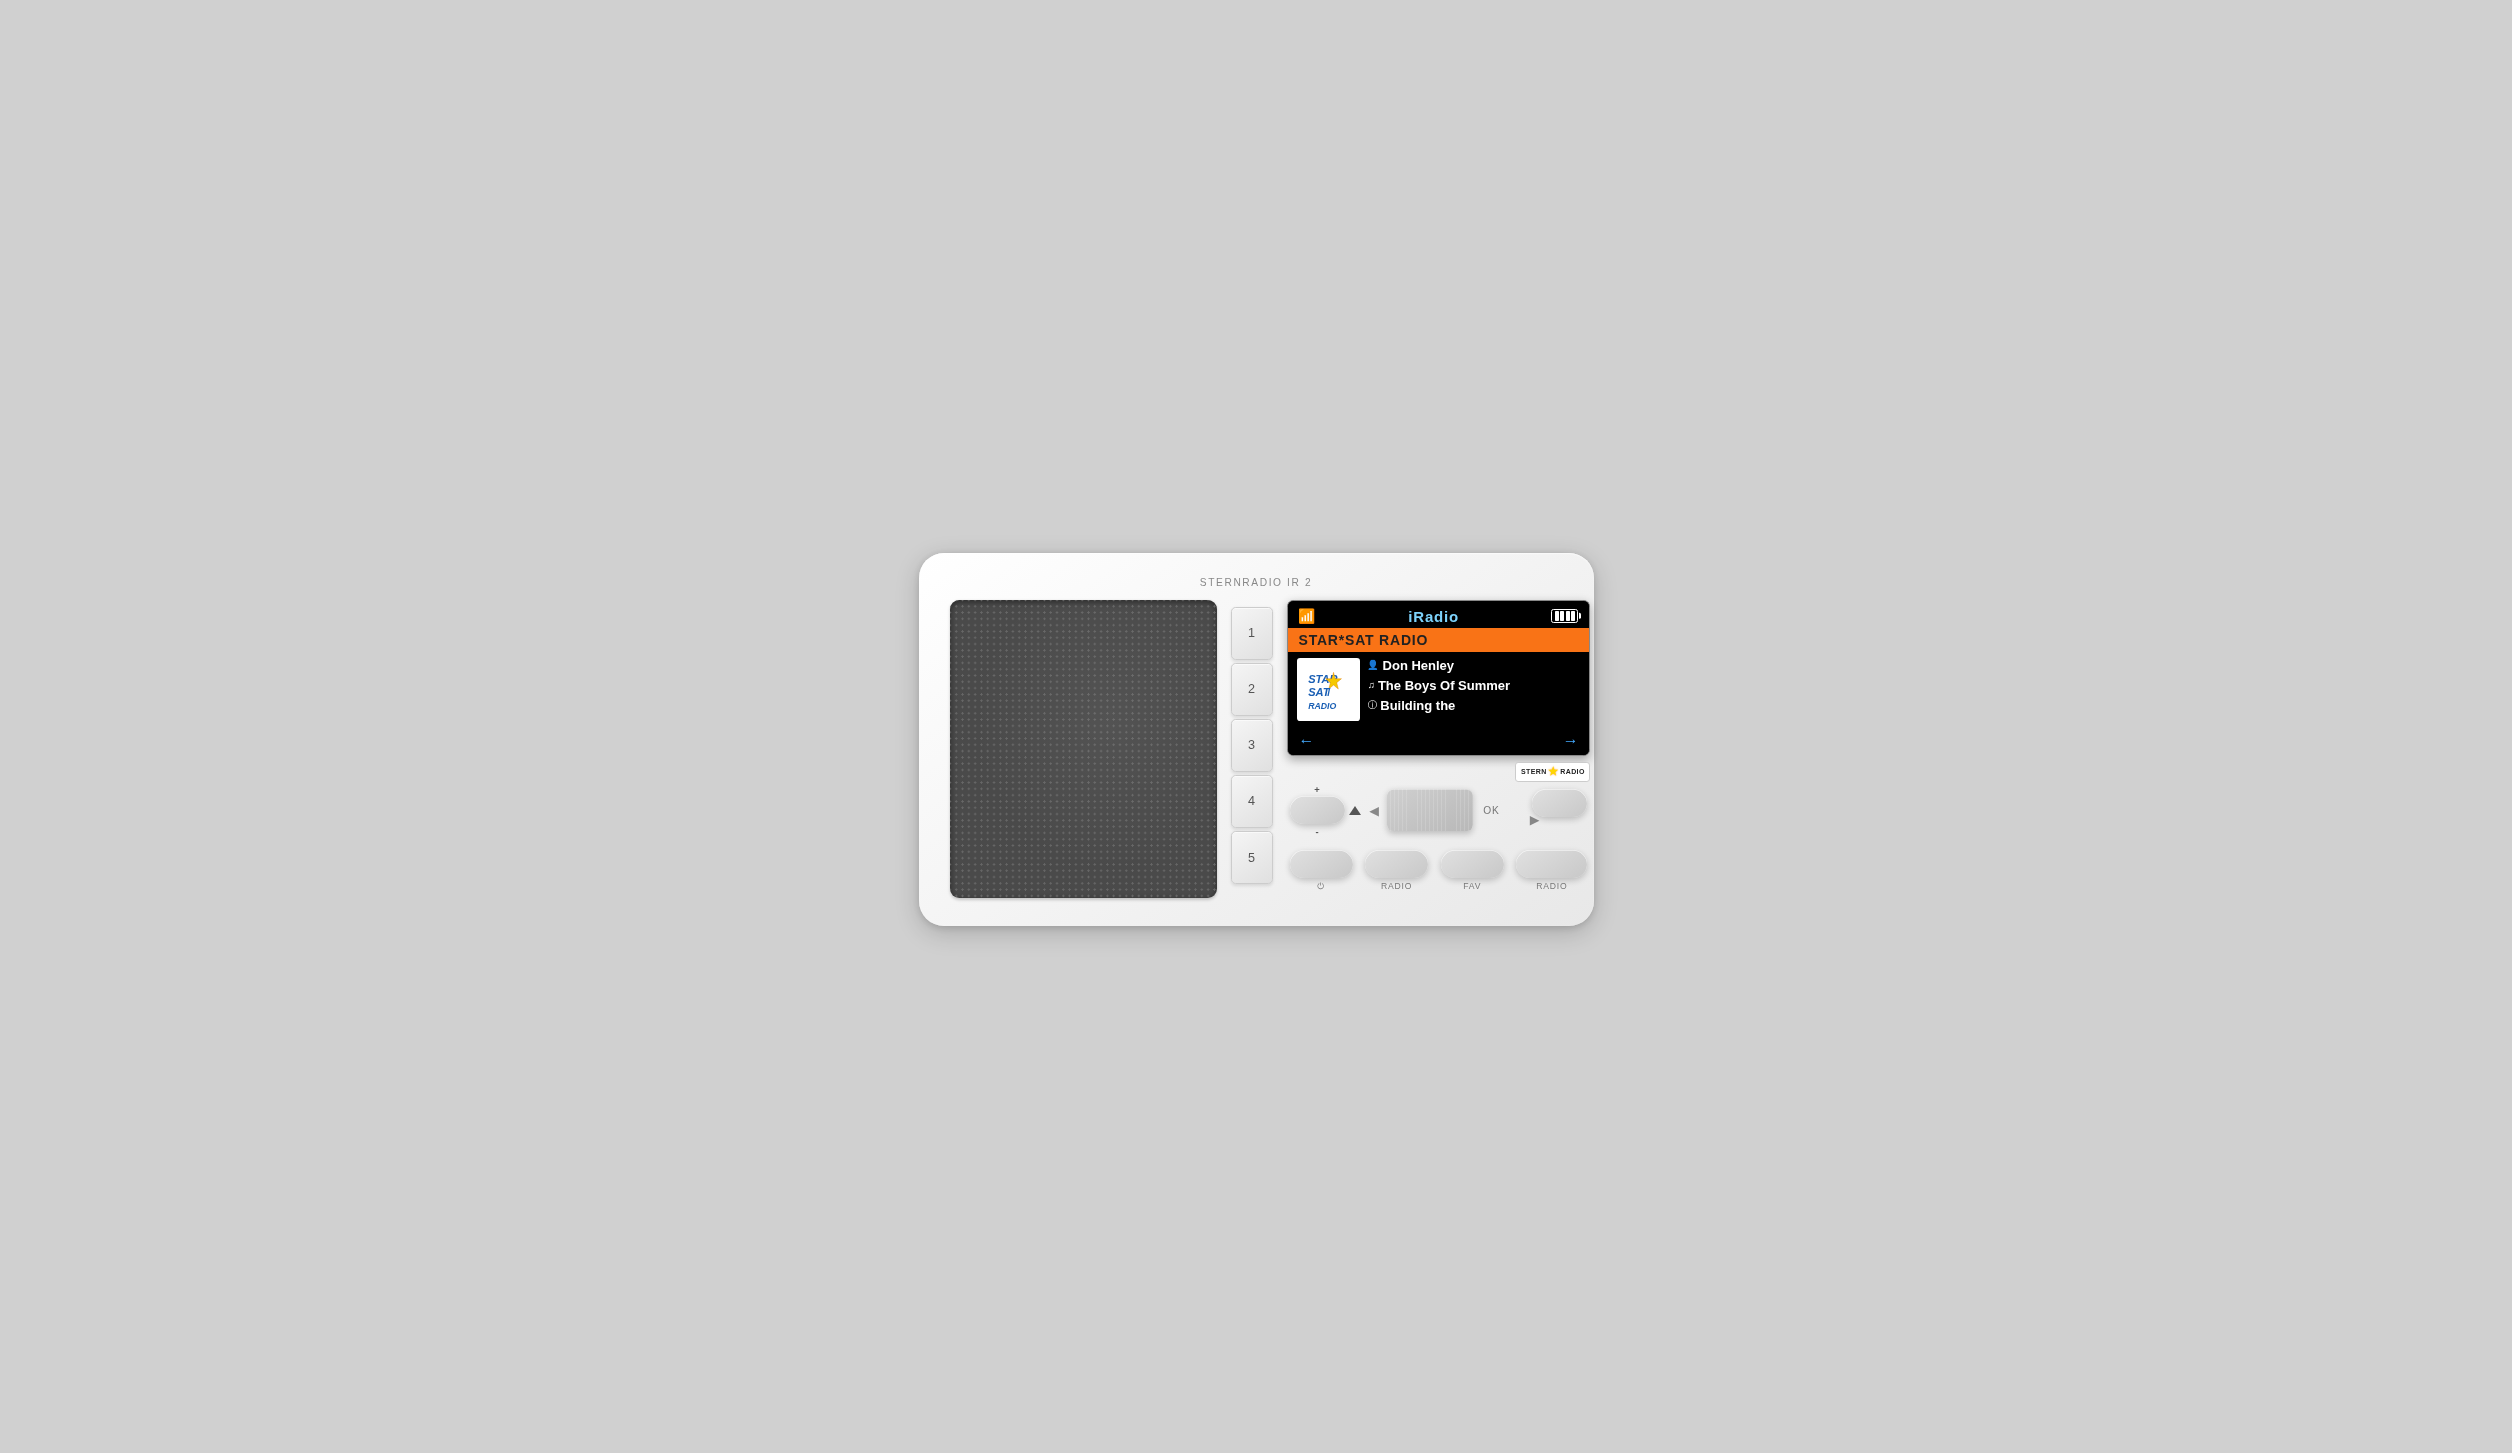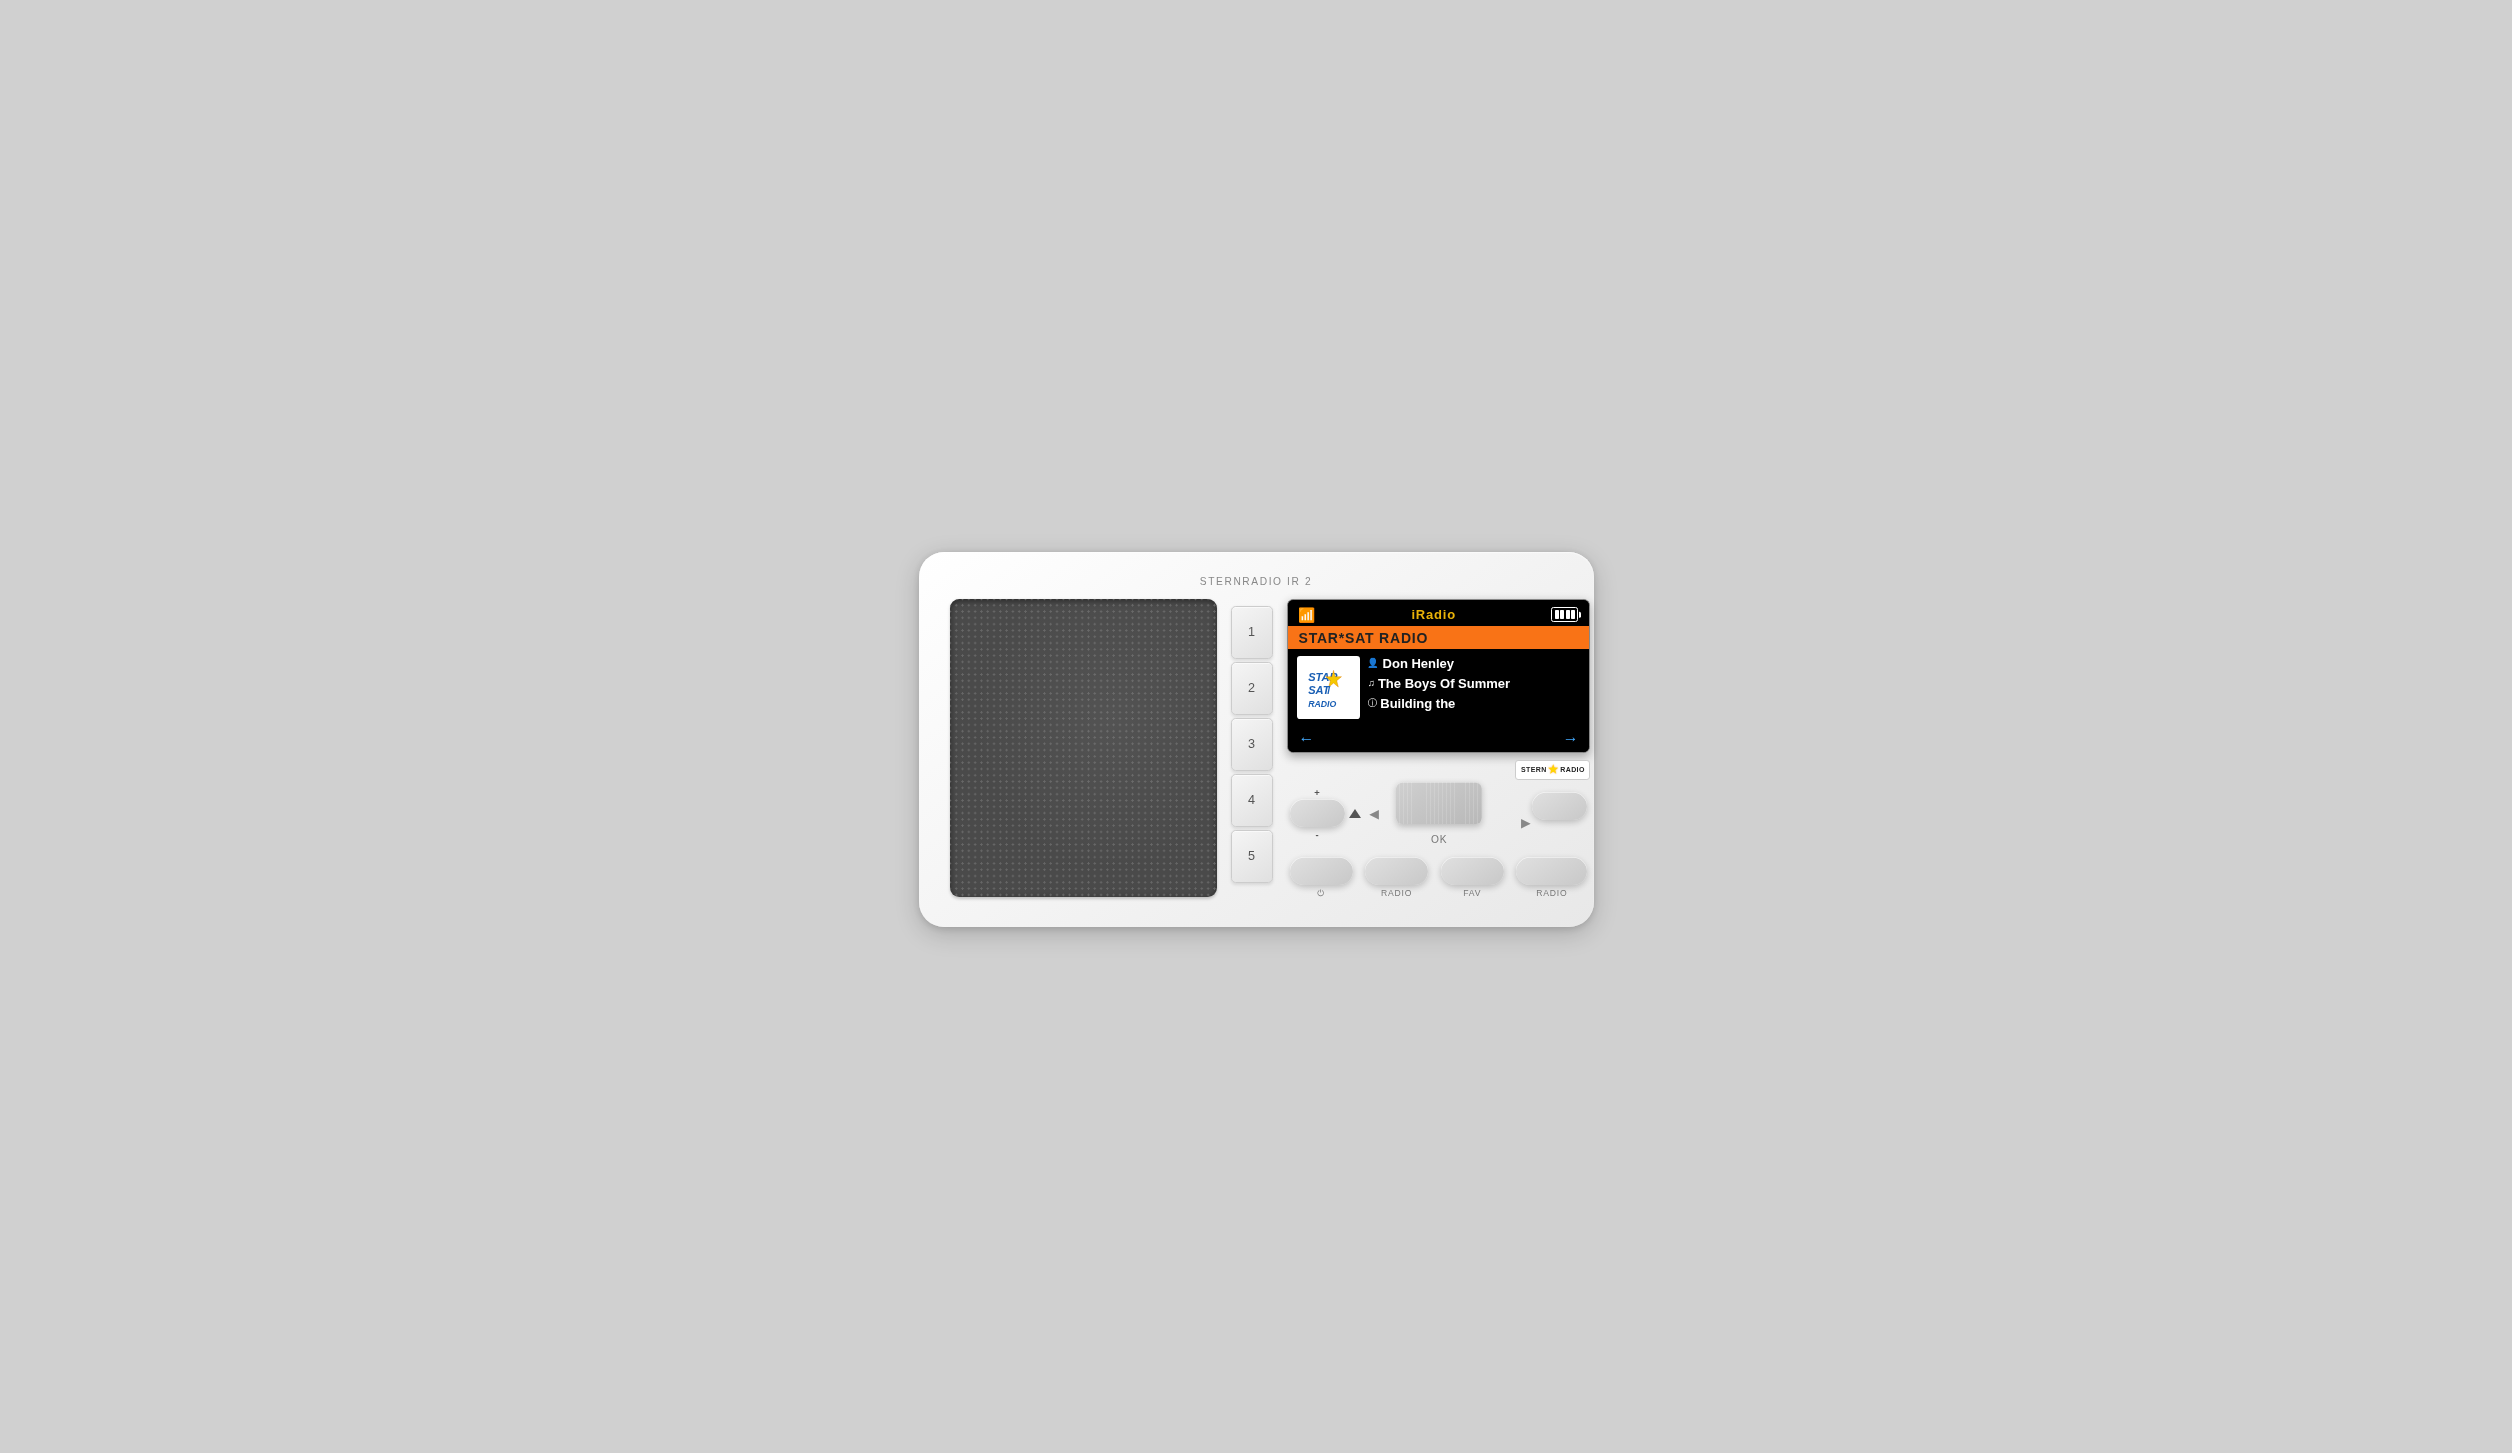--- a/index.html
+++ b/index.html
@@ -128,22 +128,22 @@
       justify-content: space-between;
       padding: 6.3px 11px 3.1px 11px;
     }
 
     .wifi-icon {
       color: white;
       font-size: 14px;
     }
 
     .screen-title {
-      color: #eab308;
-      font-size: 13px;
+      color: #7dd3fc;
+      font-size: 15px;
       font-weight: 600;
       letter-spacing: 0.8px;
     }
 
     .battery-bars {
       display: inline-flex;
       gap: 1.6px;
       align-items: center;
       border: 1.6px solid white;
       border-radius: 2.4px;
@@ -287,21 +287,21 @@
 
     .left-arrow-btn {
       color: #888;
       font-size: 12.6px;
       cursor: pointer;
     }
 
     
     .ok-cluster {
       display: flex;
-      flex-direction: column;
+      flex-direction: row;
       align-items: center;
       gap: 10px;
       text-align: right;
     }
 
     .ok-button {
       background: linear-gradient(145deg, #d0d0d0, #b8b8b8);
       border: none;
       border-radius: 6.3px;
       width: 86px;

